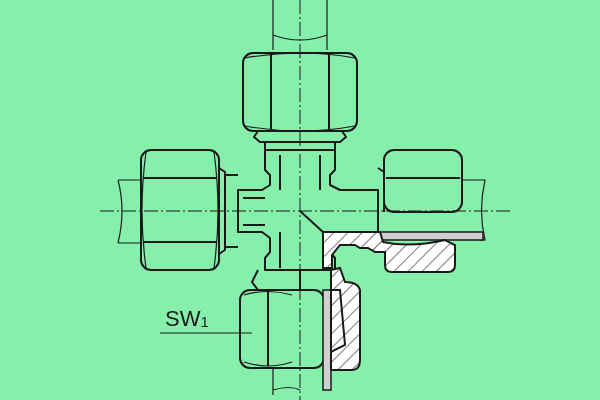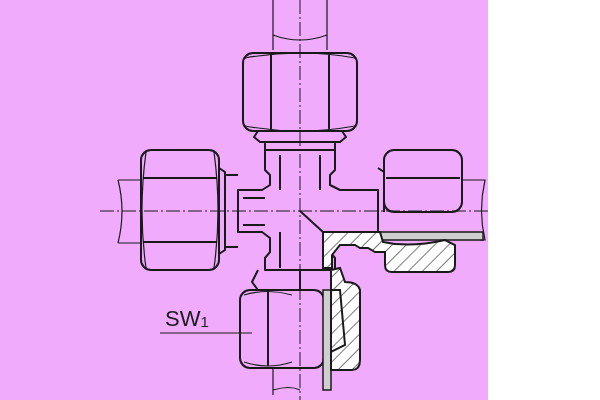--- a/index.html
+++ b/index.html
@@ -1,16 +1,16 @@
 <!DOCTYPE html>
 <html><head>
 <meta charset="utf-8">
 <style>
   html,body{margin:0;padding:0;background:#ffffff;}
-  #stage{position:relative;width:488px;height:400px;overflow:hidden;background:#f0abfc;}
+  #stage{position:relative;width:600px;height:400px;overflow:hidden;background:#86efac;}
   svg{position:absolute;left:0;top:0;}
   .ln{fill:none;stroke:#1a1a1a;stroke-width:2;stroke-linejoin:round;}
   .thin{fill:none;stroke:#1a1a1a;stroke-width:1.2;}
   .cl{fill:none;stroke:#1a1a1a;stroke-width:1;stroke-dasharray:14 3 2 3;}
   .gray{fill:#cfcfcf;stroke:#1a1a1a;stroke-width:1.5;}
   .hatch{fill:url(#h);stroke:#1a1a1a;stroke-width:2;}
   .lbl{position:absolute;font-family:"Liberation Sans",sans-serif;font-size:22px;color:#1a1a1a;}
   .lbl sub{font-size:15px;vertical-align:-1px;}
 </style>
 </head>

